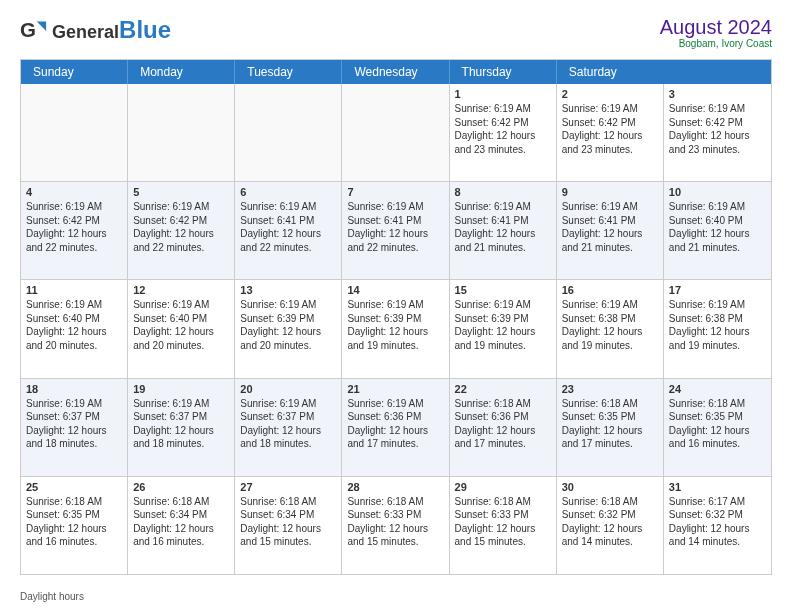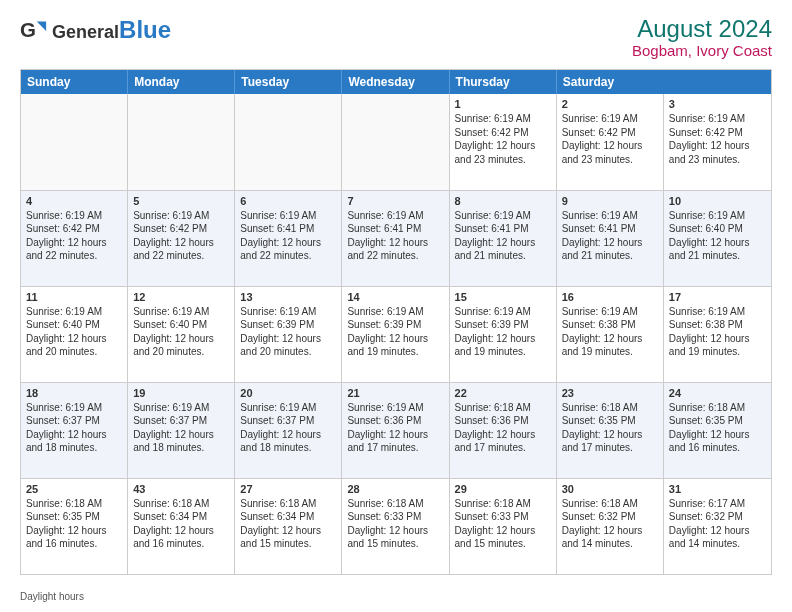--- a/index.html
+++ b/index.html
@@ -33,45 +33,45 @@
       gap: 4px;
     }
     .logo-icon {
       width: 28px;
       height: 28px;
     }
     .title-area {
       text-align: right;
     }
     .month-year {
-      font-size: 24px;
+      font-size: 20px;
       font-weight: 300;
-      color: #0f766e;
+      color: #4c1d95;
       line-height: 1.1;
     }
     .location {
-      font-size: 15px;
-      color: #be185d;
+      font-size: 10px;
+      color: #15803d;
     }
     .calendar {
       flex: 1;
       display: flex;
       flex-direction: column;
       border: 1px solid #ccc;
     }
     .cal-header-row {
       display: grid;
       grid-template-columns: repeat(7, 1fr);
       background: #2979c5;
     }
     .cal-header-cell {
       color: #fff;
       font-size: 12px;
-      font-weight: bold;
-      padding: 5px 6px;
+      font-weight: normal;
+      padding: 5px 12px;
       border-right: 1px solid #5599d8;
       text-align: left;
     }
     .cal-header-cell:last-child {
       border-right: none;
     }
     .cal-body {
       display: flex;
       flex-direction: column;
       flex: 1;
@@ -310,21 +310,21 @@
           </div>
         </div>
         <div class="cal-row">
           <div class="cal-cell">
             <div class="day-num">25</div>
             <div class="cell-text" style="white-space: pre-line;">Sunrise: 6:18 AM
 Sunset: 6:35 PM
 Daylight: 12 hours and 16 minutes.</div>
           </div>
           <div class="cal-cell">
-            <div class="day-num">43</div>
+            <div class="day-num">26</div>
             <div class="cell-text" style="white-space: pre-line;">Sunrise: 6:18 AM
 Sunset: 6:34 PM
 Daylight: 12 hours and 16 minutes.</div>
           </div>
           <div class="cal-cell">
             <div class="day-num">27</div>
             <div class="cell-text" style="white-space: pre-line;">Sunrise: 6:18 AM
 Sunset: 6:34 PM
 Daylight: 12 hours and 15 minutes.</div>
           </div>

